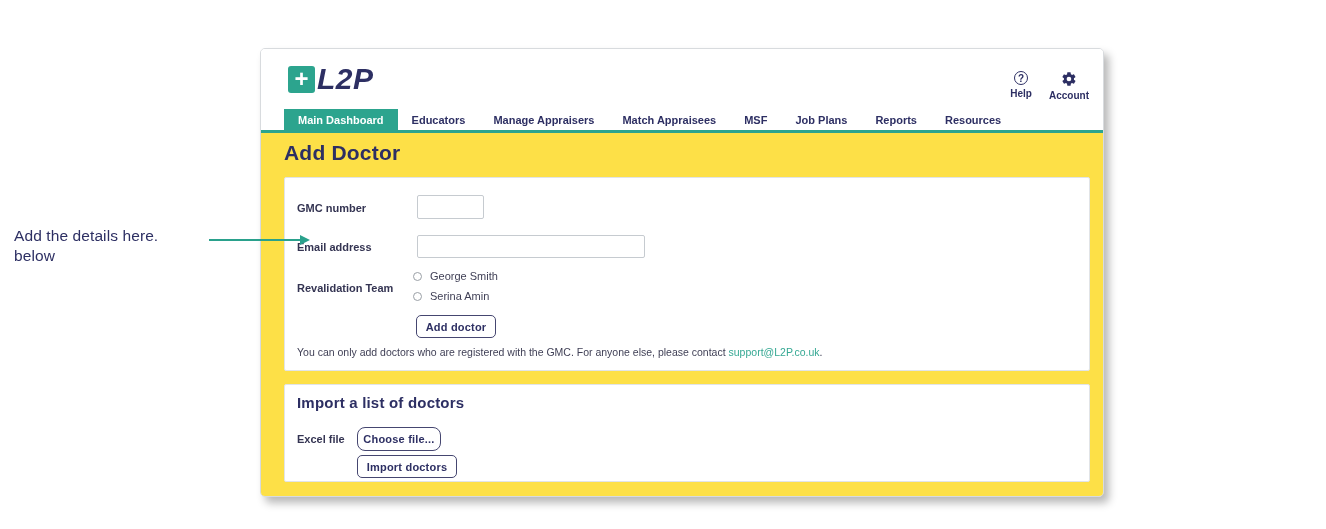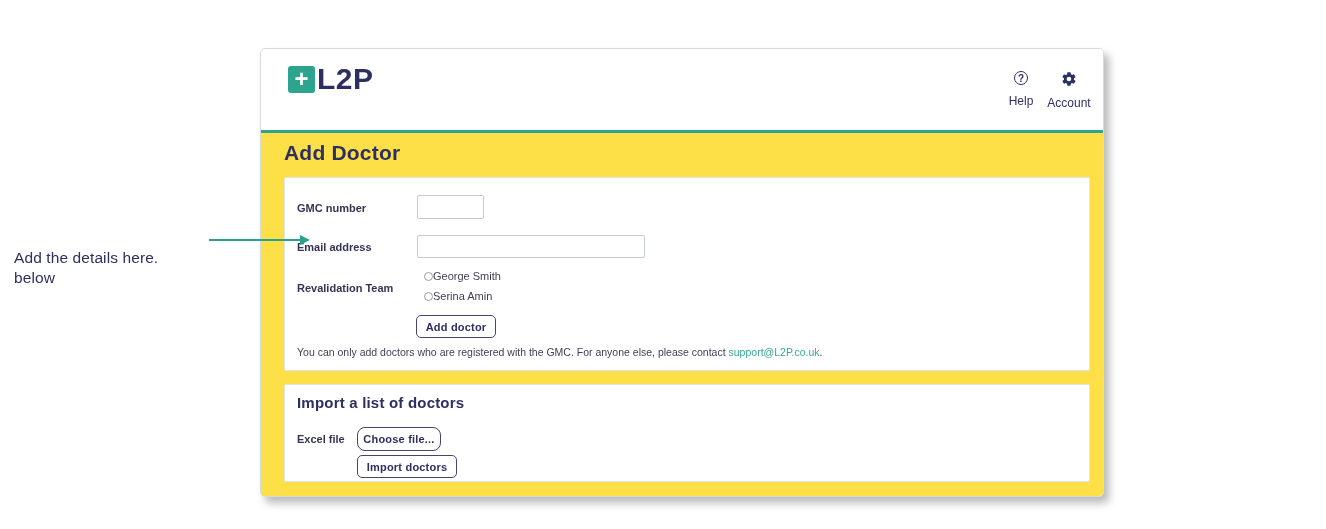--- a/index.html
+++ b/index.html
@@ -9,21 +9,20 @@
     width: 1326px; height: 529px;
     position: relative; overflow: hidden;
     color: #2d2f63;
   }
 
   
   .annotation {
     position: absolute; left: 14px; top: 226px;
     font-size: 15.5px; line-height: 20px; color: #2d2f63;
     letter-spacing: 0.1px;
-    margin-top: 22px;
   }
   .annotation b { font-weight: bold; }
 
   .anno-arrow {
     position: absolute; left: 209px; top: 239px;
     width: 92px; height: 2px; background: #2aa18c; z-index: 5;
   }
   .anno-arrow::after {
     content: ""; position: absolute; right: -9px; top: -4px;
     border-left: 10px solid #2aa18c;
@@ -45,32 +44,32 @@
   
   .win-header { position: absolute; left: 0; top: 0; width: 100%; height: 60px; background: #ffffff; }
   .logo { position: absolute; left: 27px; top: 13px; display: flex; align-items: center; }
   .logo-plus {
     width: 27px; height: 27px; background: #2ca48e; border-radius: 3px;
     color: #ffffff; font-weight: bold; font-size: 24px; line-height: 25px;
     text-align: center; display: inline-block;
   }
   .logo-text {
     font-size: 30px; font-weight: bold; color: #2d2f63;
-    letter-spacing: 0.5px; margin-left: 2px;
+    letter-spacing: 0.5px; margin-left: 2px; font-style: italic;
   }
 
   .header-actions { position: absolute; right: 16px; top: 22px; display: flex; gap: 12px; }
   .header-action { display: flex; flex-direction: column; align-items: center; width: 36px; cursor: pointer; }
   .help-icon {
     width: 14px; height: 14px; border: 1.6px solid #2d2f63; border-radius: 50%;
     font-size: 10px; font-weight: bold; color: #2d2f63;
     display: flex; align-items: center; justify-content: center;
   }
   .gear-icon { width: 16px; height: 16px; }
-  .action-label { font-size: 12px; font-weight: normal; color: #2d2f63; margin-top: 9px; }
+  .action-label { font-size: 10px; font-weight: bold; color: #2d2f63; margin-top: 3px; }
 
   
   .nav { position: absolute; left: 23px; top: 60px; display: flex; height: 21px; }
   .nav-tab {
     font-size: 11px; font-weight: bold; color: #2d2f63;
     padding: 0 14px; display: flex; align-items: center; white-space: nowrap;
     cursor: pointer;
   }
   .nav-tab.active { background: #2ca48e; color: #ffffff; }
   .nav-underline { position: absolute; left: 0; top: 81px; width: 100%; height: 3px; background: #2ca48e; }
@@ -97,21 +96,21 @@
     font-size: 11px; font-weight: bold; color: #343452;
   }
   .text-input {
     position: absolute; background: #ffffff;
     border: 1px solid #c6cbd0; border-radius: 2px;
     font-size: 11px; color: #343452; padding: 0 5px;
   }
   .gmc-input { left: 132px; top: 17px; width: 67px; height: 24px; }
   .email-input { left: 132px; top: 57px; width: 228px; height: 23px; }
 
-  .radio-row { position: absolute; left: 139px; display: flex; align-items: center; gap: 0; }
+  .radio-row { position: absolute; left: 128px; display: flex; align-items: center; gap: 8px; }
   .radio-circle {
     width: 9px; height: 9px; border: 1px solid #9aa0a6; border-radius: 50%;
     background: #ffffff; flex: 0 0 auto; cursor: pointer;
   }
   .radio-label { font-size: 11px; color: #3f3f55; }
 
   .btn {
     position: absolute; background: #ffffff;
     border: 1.5px solid #454670; border-radius: 5px;
     font-family: "Liberation Sans", sans-serif;
@@ -158,20 +157,30 @@
       </div>
       <div class="header-action">
         <svg class="gear-icon" viewBox="0 0 24 24">
           <path fill="#2d2f63" d="M19.4 13c.04-.32.06-.66.06-1s-.02-.68-.06-1l2.1-1.65a.5.5 0 0 0 .12-.64l-2-3.46a.5.5 0 0 0-.6-.22l-2.49 1a7.3 7.3 0 0 0-1.73-1l-.38-2.65A.5.5 0 0 0 13.93 2h-4a.5.5 0 0 0-.5.42l-.37 2.65c-.63.26-1.2.6-1.74 1l-2.48-1a.5.5 0 0 0-.61.22l-2 3.46a.5.5 0 0 0 .12.64L4.46 11c-.04.32-.06.66-.06 1s.02.68.06 1l-2.1 1.65a.5.5 0 0 0-.13.64l2 3.46c.13.22.39.31.61.22l2.48-1c.54.41 1.12.75 1.74 1l.37 2.65c.04.24.25.42.5.42h4c.25 0 .46-.18.5-.42l.37-2.65c.63-.26 1.2-.6 1.74-1l2.48 1c.23.09.49 0 .61-.22l2-3.46a.5.5 0 0 0-.12-.64L19.4 13zm-7.47 2.5a3.5 3.5 0 1 1 0-7 3.5 3.5 0 0 1 0 7z"></path>
         </svg>
         <span class="action-label">Account</span>
       </div>
     </div>
   </div>
 
+  <div class="nav">
+    <div class="nav-tab active">Main Dashboard</div>
+    <div class="nav-tab">Educators</div>
+    <div class="nav-tab">Manage Appraisers</div>
+    <div class="nav-tab">Match Appraisees</div>
+    <div class="nav-tab">MSF</div>
+    <div class="nav-tab">Job Plans</div>
+    <div class="nav-tab">Reports</div>
+    <div class="nav-tab">Resources</div>
+  </div>
   <div class="nav-underline"></div>
 
   <div class="content">
     <div class="page-title">Add Doctor</div>
 
     <div class="card card1">
       <div class="form-label" style="left:12px; top:24px;">GMC number</div>
       <input class="text-input gmc-input" type="text" value="" style="">
 
       <div class="form-label" style="left:12px; top:63px;">Email address</div>

